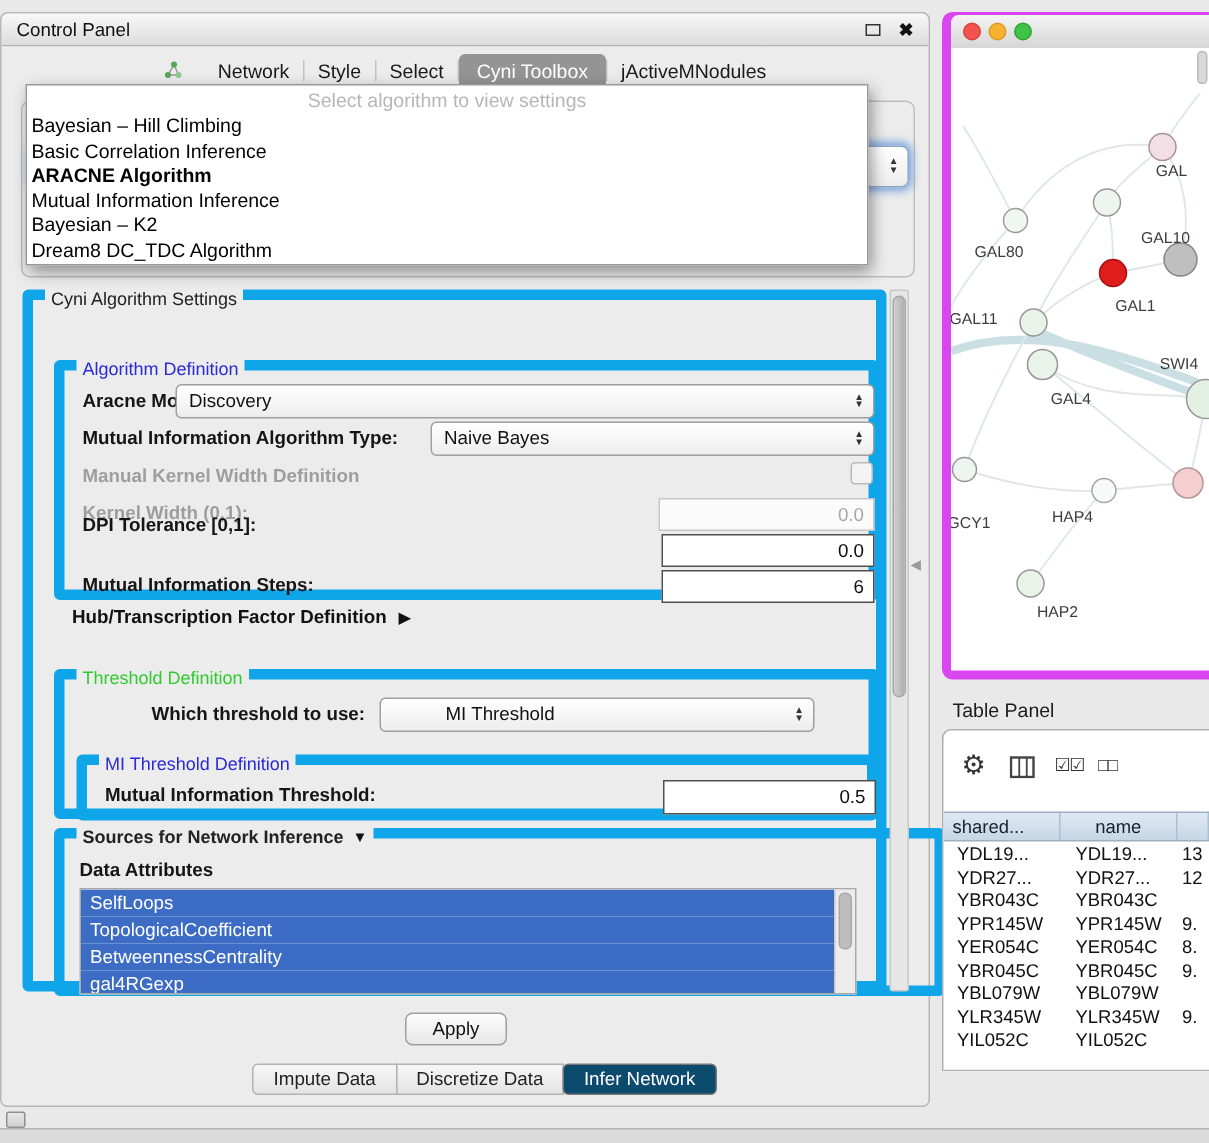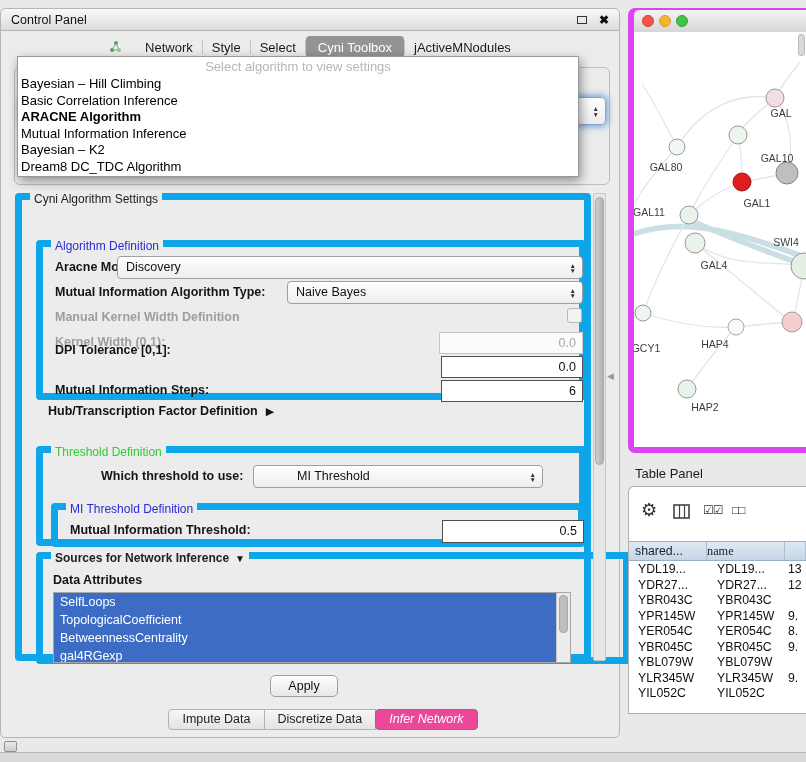--- a/index.html
+++ b/index.html
@@ -47,21 +47,21 @@
   .hub{position:absolute;left:26px;top:204px;display:flex;align-items:center;gap:8px;}
   .hub span.t{font-size:12.5px;font-weight:bold;}
   .listbox{position:absolute;left:10px;top:33px;width:518px;height:71px;background:#fff;border:1px solid #a8a8a8;overflow:hidden;}
   .litem{height:18px;line-height:18px;padding-left:6px;width:calc(100% - 14px);background:#3d6cc4;color:#fff;font-size:12.5px;white-space:nowrap;}
   .lscroll{position:absolute;right:0;top:0;width:14px;height:100%;background:#ececec;border-left:1px solid #c6c6c6;}
   .lthumb{margin:2px auto 0;width:9px;height:38px;background:#bdbdbd;border:1px solid #a9a9a9;border-radius:4px;}
   .apply{position:absolute;left:269px;top:666px;width:68px;height:22px;background:linear-gradient(#fdfdfd,#e7e7e7);border:1px solid #9f9f9f;border-radius:5px;font-size:12.5px;font-family:"Liberation Sans",sans-serif;color:#111;}
   .bottom-tabs{position:absolute;left:0;top:700px;width:100%;display:flex;justify-content:center;padding-left:27px;}
   .btab{height:21px;line-height:19px;padding:0 13px;font-size:12.5px;background:linear-gradient(#f7f7f7,#e3e3e3);border:1px solid #b2b2b2;margin-left:-1px;color:#222;}
   .btab:first-child{border-radius:4px 0 0 4px;}
-  .btab.active{background:#ec4899;color:#fff;border-color:#777;border-radius:4px;font-style:italic;}
+  .btab.active{background:#0c4a6e;color:#fff;border-color:#777;border-radius:4px;}
   .splitter{position:absolute;left:606px;top:362px;font-size:9px;color:#999;}
   .cp-scroll{position:absolute;left:592px;top:184px;width:13px;height:468px;background:#e6e6e6;border:1px solid #c8c8c8;border-radius:2px;}
   .cp-thumb{position:absolute;left:1px;top:3px;width:9px;height:268px;background:linear-gradient(90deg,#cfcfcf,#b0b0b0);border:1px solid #a8a8a8;border-radius:5px;}
 
   
   .netwin{position:absolute;left:628px;top:8px;width:178px;height:445px;background:#d946ef;border-radius:7px 0 0 7px;}
   .net-titlebar{position:absolute;left:6px;top:2px;right:0;height:22px;background:linear-gradient(#f4f4f4,#d6d6d6);border-radius:5px 0 0 0;display:flex;align-items:center;gap:5px;padding-left:8px;}
   .tl{width:12px;height:12px;border-radius:50%;display:inline-block;}
   .tl.red{background:#f4524d;border:1px solid #d6423d;}
   .tl.yellow{background:#f7b32f;border:1px solid #dd9a22;}
@@ -75,21 +75,21 @@
   .tablewin{position:absolute;left:628px;top:486px;width:178px;height:228px;background:#fff;border:1px solid #b0b0b0;border-right:none;border-radius:6px 0 0 0;overflow:hidden;}
   .tp-toolbar{position:relative;height:54px;}
   .tp-ico{position:absolute;top:16px;font-size:15px;color:#333;}
   .tp-ico.gear{left:12px;top:12px;font-size:18px;}
   .tp-colico{position:absolute;left:44px;top:17px;}
   .tp-ico.ck1{left:74px;letter-spacing:-1px;font-size:12px;}
   .tp-ico.ck2{left:103px;letter-spacing:-1px;font-size:12px;}
   .tp-header{position:absolute;left:0;top:54px;width:100%;height:20px;display:flex;background:linear-gradient(#dfe9f3,#c6d6e6);border-top:1px solid #9db0c2;border-bottom:1px solid #9db0c2;font-size:12.3px;color:#16222e;}
   .th{line-height:18px;border-right:1px solid #aebfcf;white-space:nowrap;overflow:hidden;}
   .th.c1{width:78px;padding-left:6px;}
-  .th.c2{width:78px;font-family:Liberation Serif, serif;}
+  .th.c2{width:78px;text-align:center;}
   .th.c3{flex:1;}
   .tp-body{position:absolute;left:0;top:75px;width:100%;}
   .trow{display:flex;height:15.5px;line-height:15.5px;font-size:12.3px;color:#101010;}
   .td{white-space:nowrap;overflow:hidden;}
   .td.c1{width:78px;padding-left:9px;}
   .td.c2{width:78px;padding-left:10px;}
   .td.c3{flex:1;padding-left:3px;}
 
   .mini-ico{position:absolute;left:4px;top:741px;width:13px;height:11px;border:1px solid #8f8f8f;background:linear-gradient(#e8e8e8,#cfcfcf);border-radius:2px;}
   .bottom-strip{position:absolute;left:0;top:752px;width:806px;height:10px;background:#dadada;border-top:1px solid #b4b4b4;}

